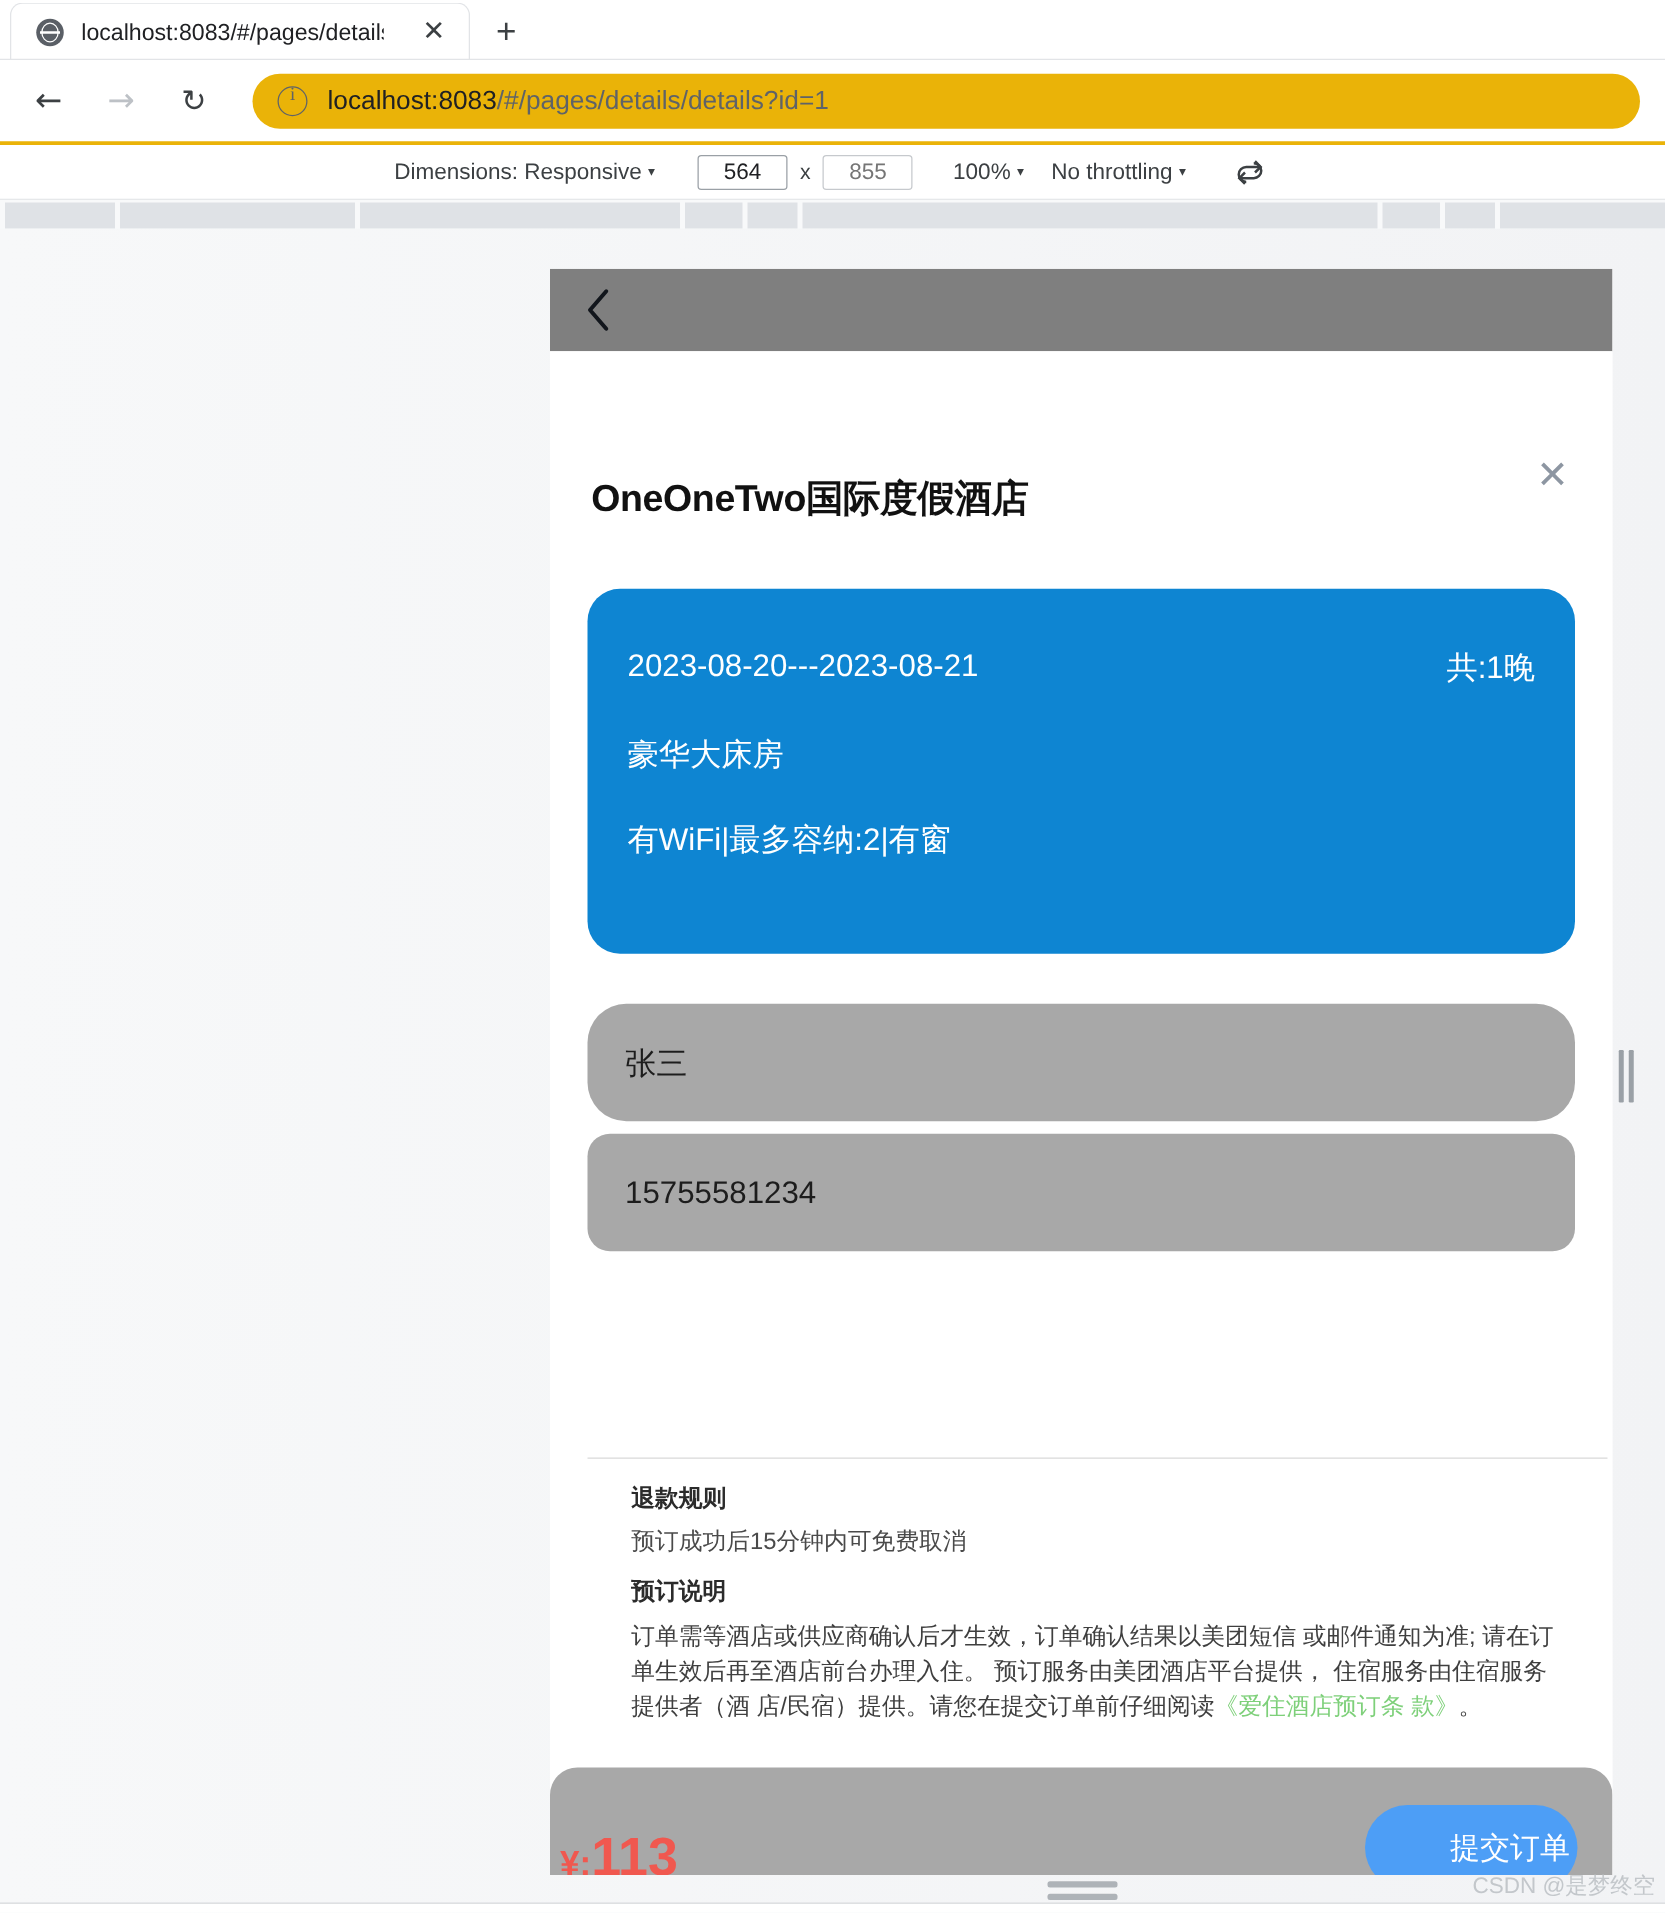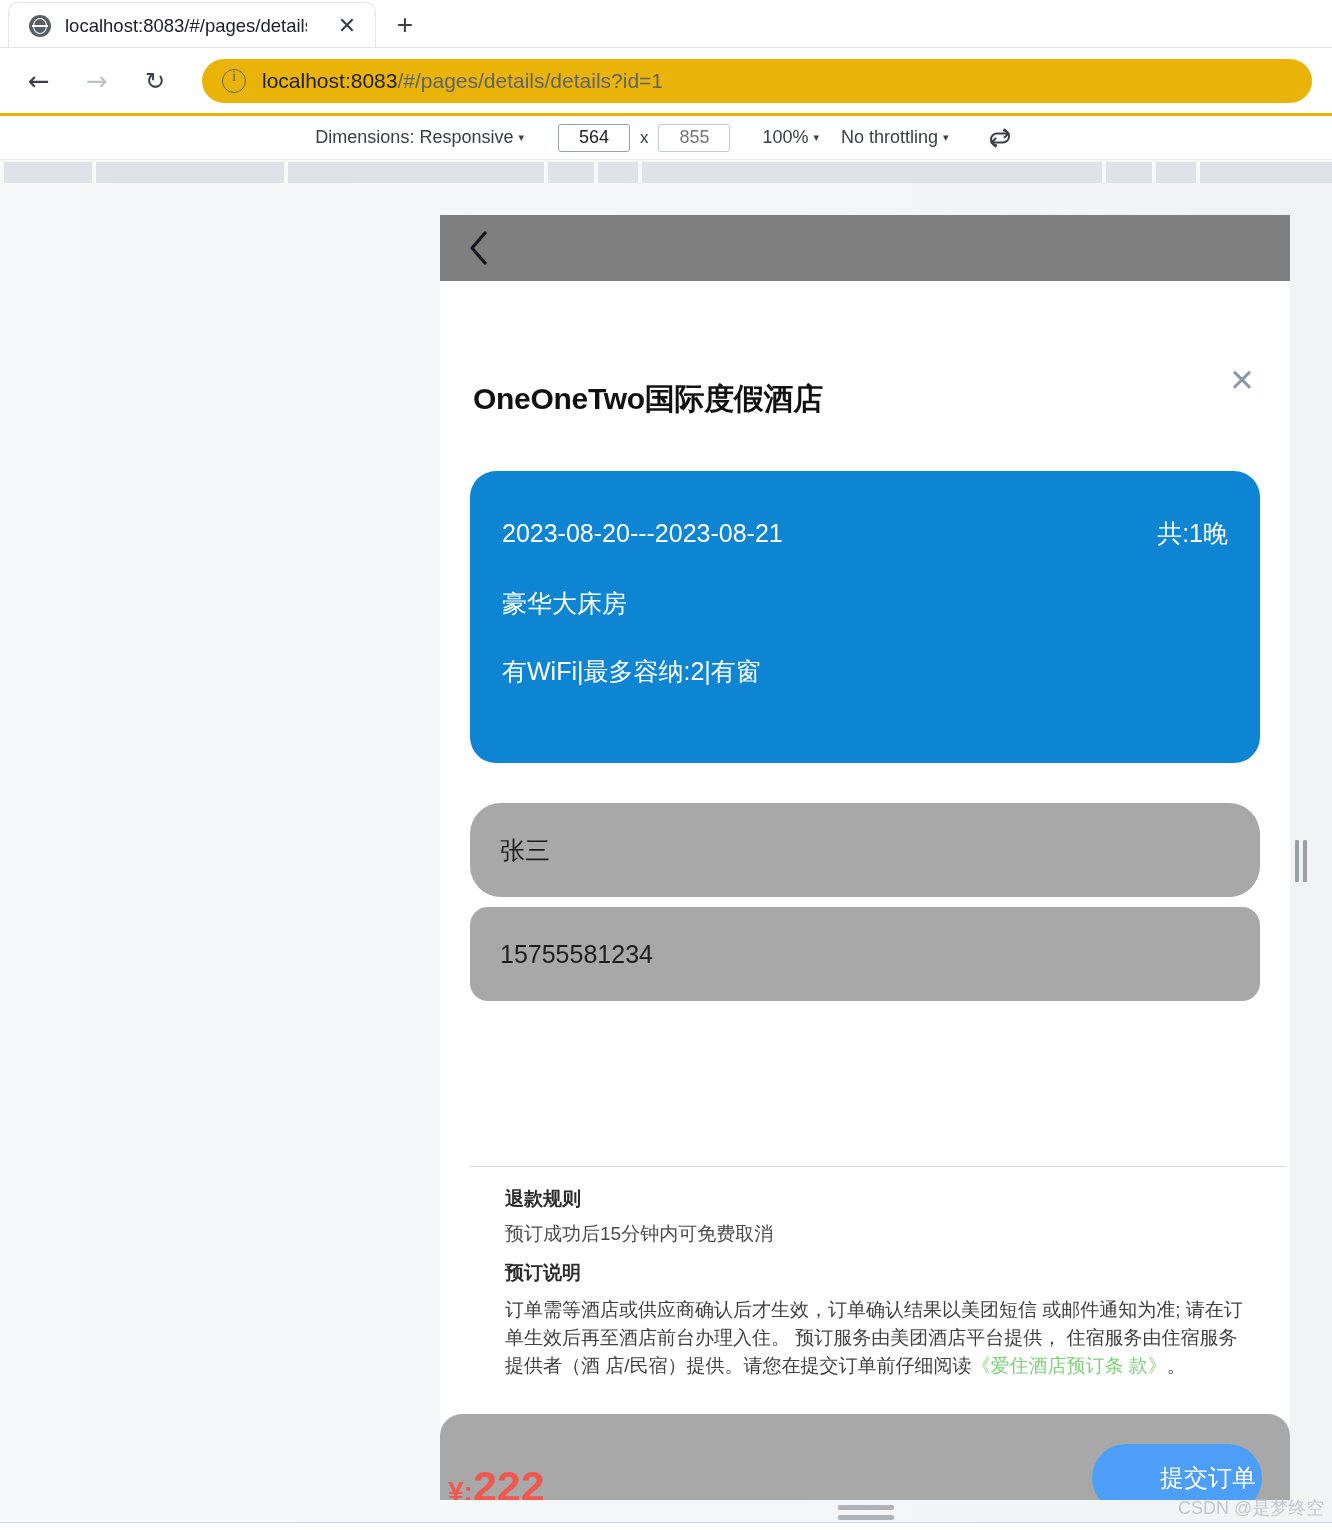--- a/index.html
+++ b/index.html
@@ -592,21 +592,21 @@
         <div class="rule-h">退款规则</div>
         <div class="rule-p">预订成功后15分钟内可免费取消</div>
         <div class="rule-h2">预订说明</div>
         <div class="rule-body"><span>订单需等酒店或供应商确认后才生效，订单确认结果以美团短信 或邮件通知为准; 请在订单生效后再至酒店前台办理入住。 预订服务由美团酒店平台提供， 住宿服务由住宿服务提供者（酒 店/民宿）提供。请您在提交订单前仔细阅读</span><span class="rule-link">《爱住酒店预订条 款》</span><span>。</span></div>
       </div>
     </div>
 
     <div class="bottom-bar">
       <div class="price">
         <span class="price-yen">¥:</span>
-        <span class="price-val">222</span>
+        <span class="price-val">113</span>
       </div>
       <button class="submit-btn">提交订单</button>
     </div>
 
   </div>
 </div>
 
 <div class="resize-handle">
   <span></span>
   <span></span>

